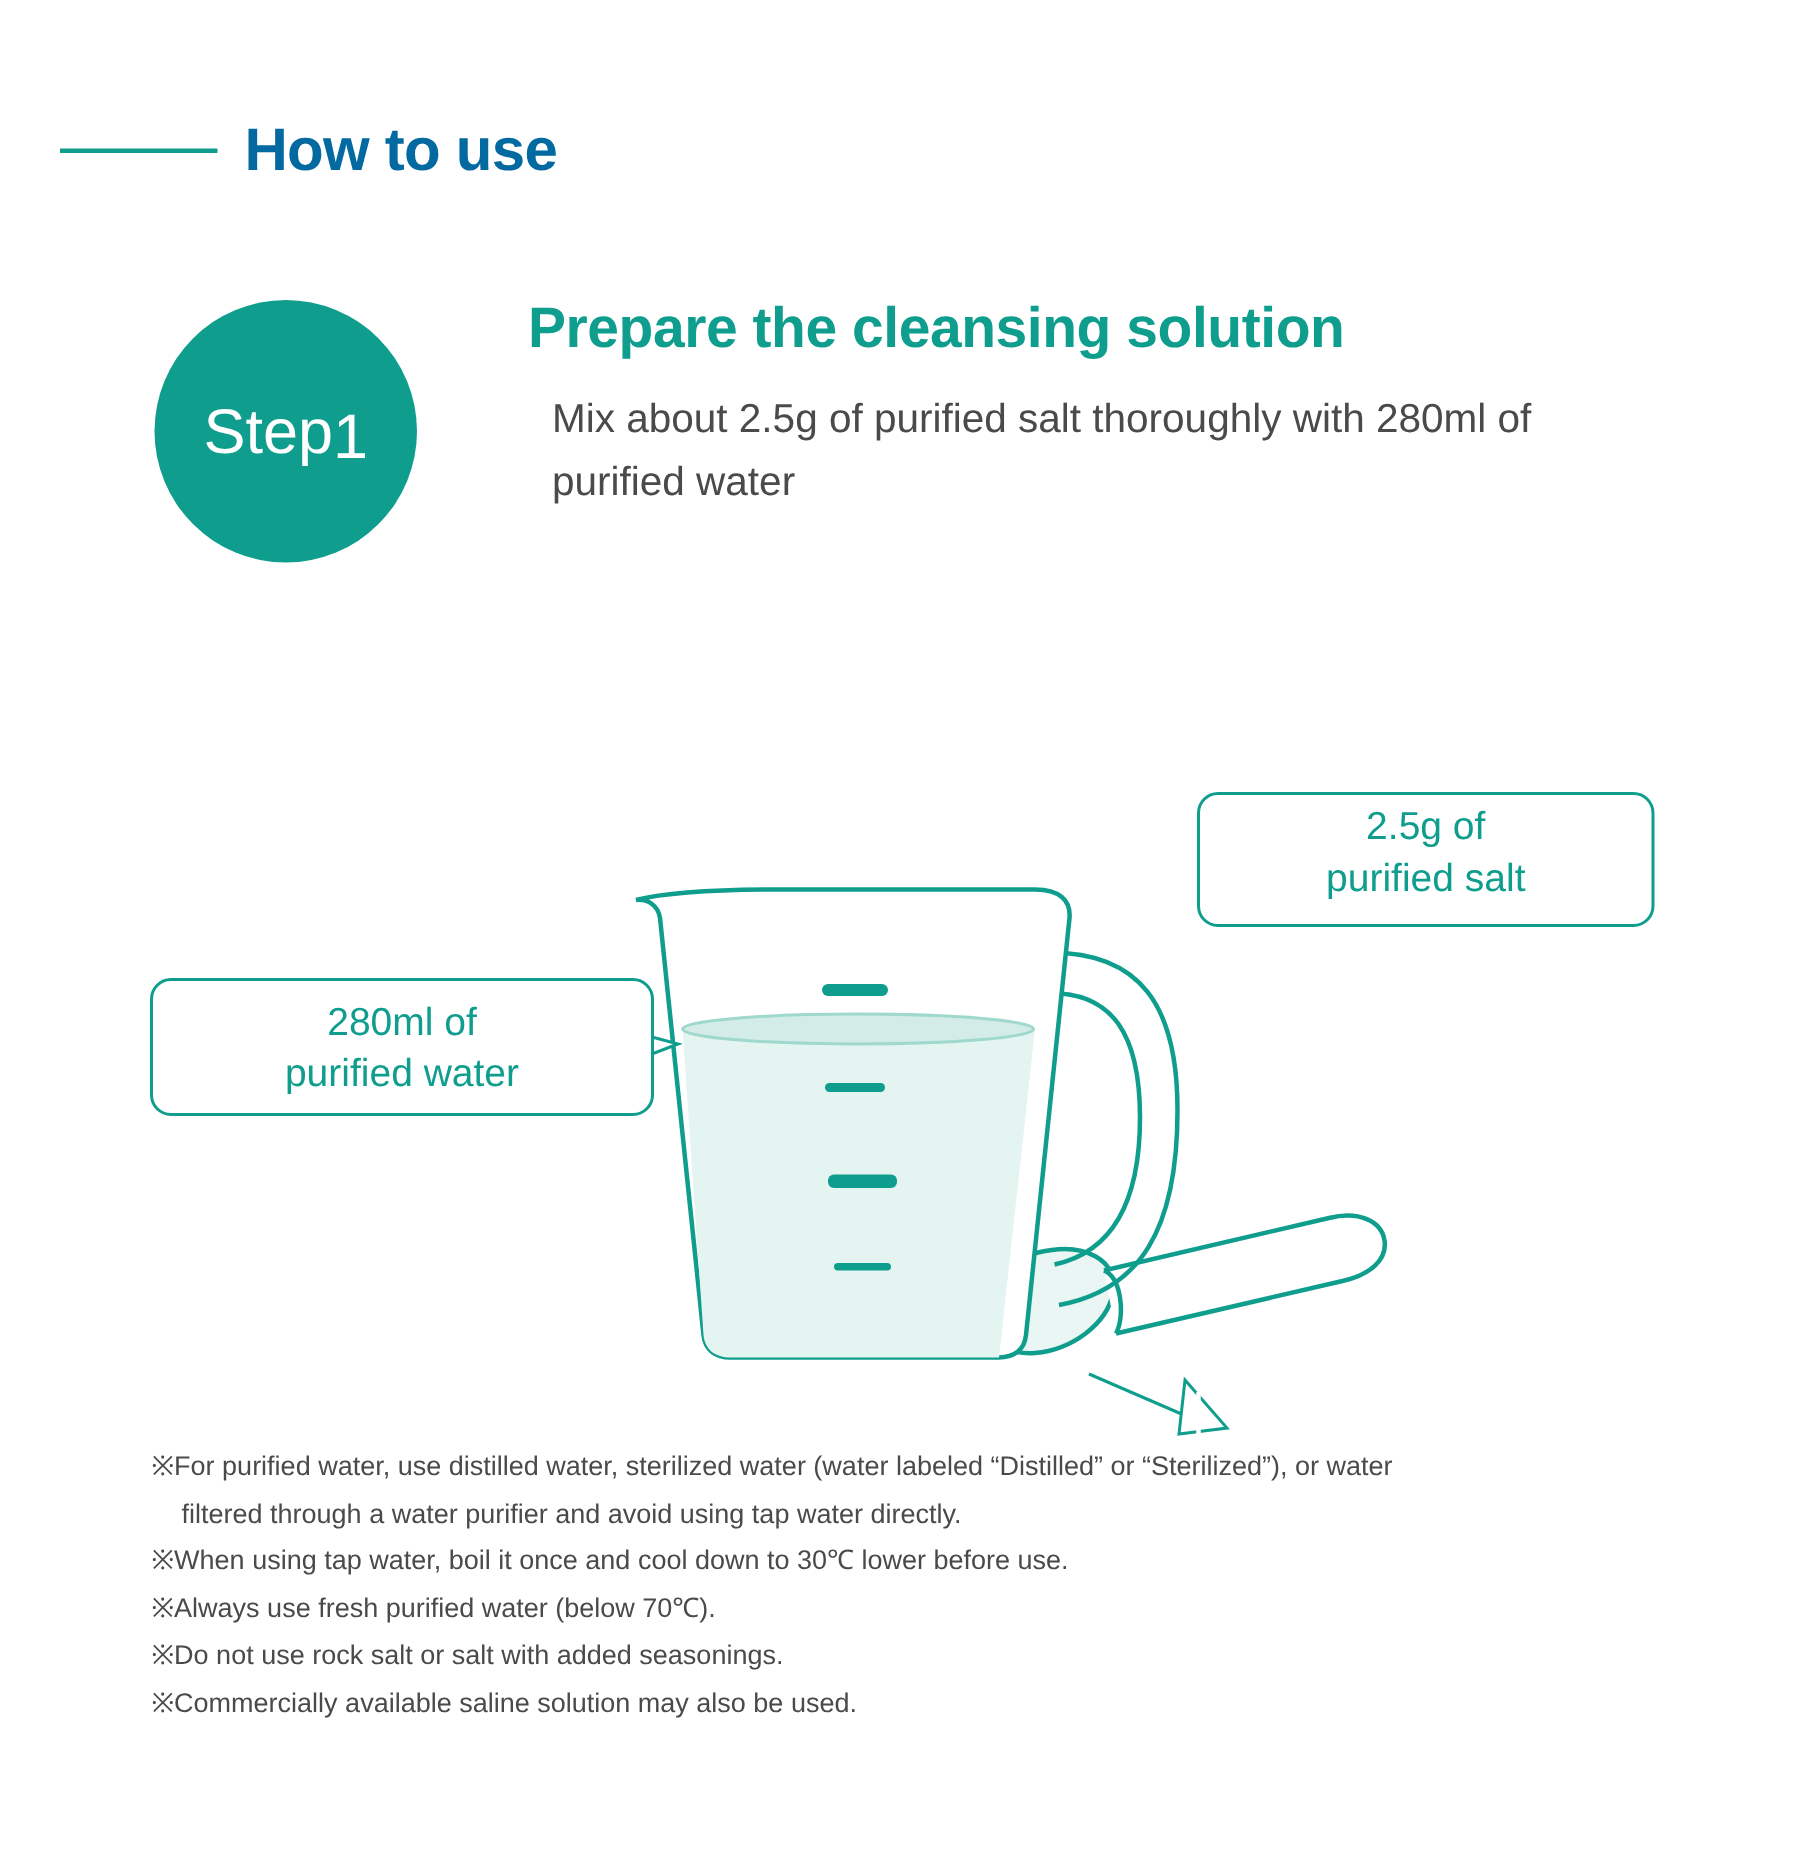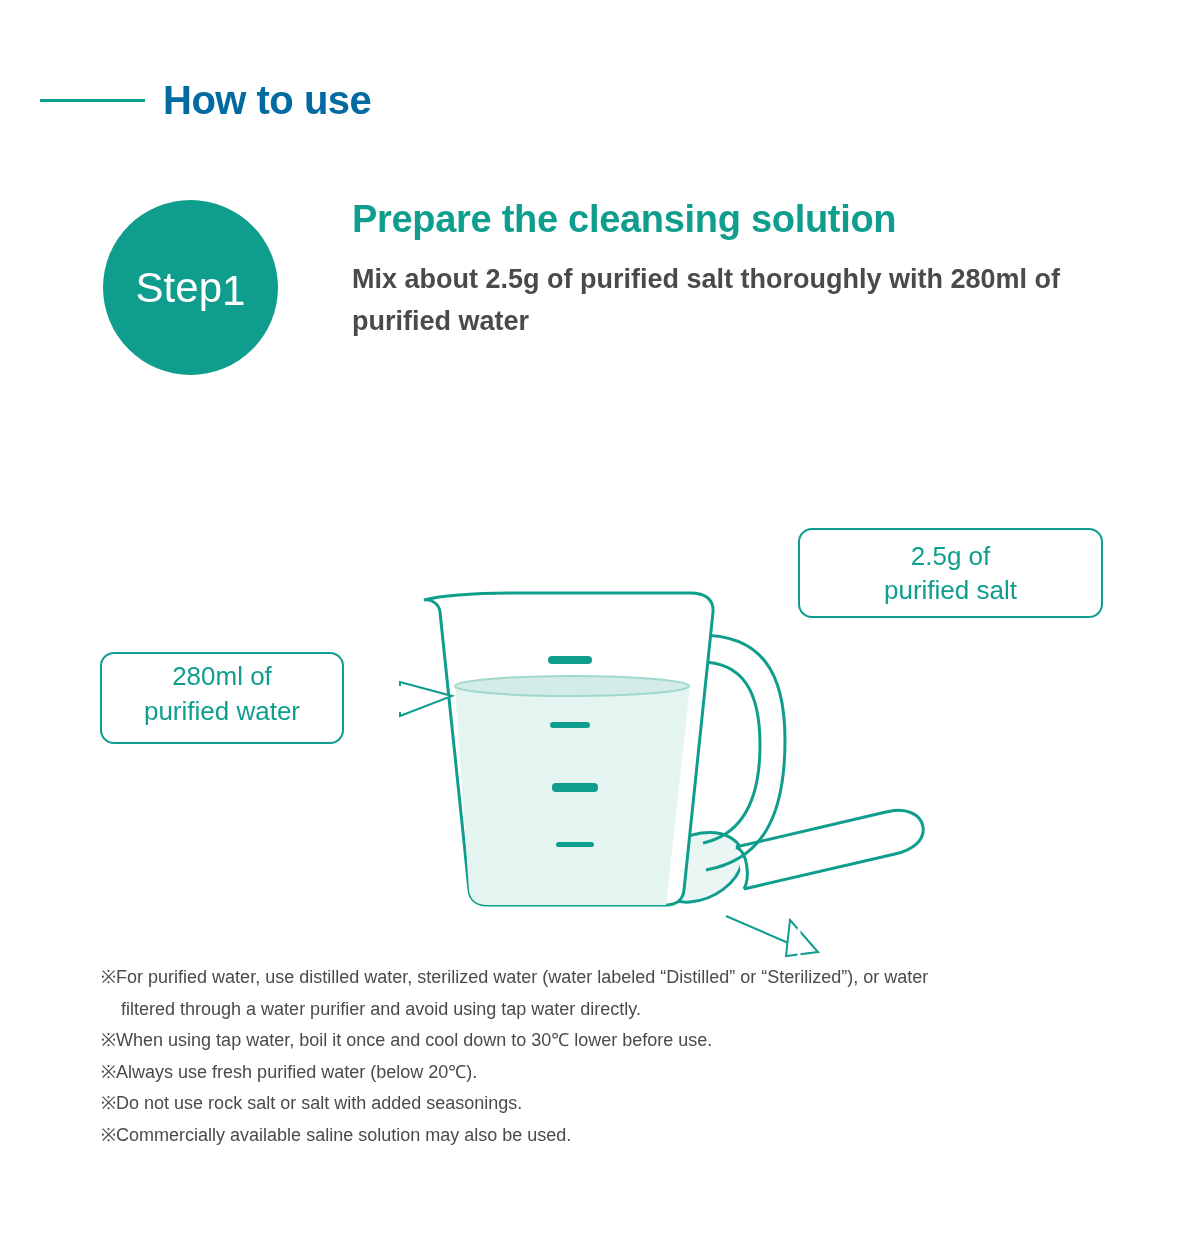--- a/index.html
+++ b/index.html
@@ -77,22 +77,22 @@
     font-size: 38px;
     font-weight: bold;
     color: #0f9e8e;
     margin: 0 0 18px 0;
     letter-spacing: -0.3px;
   }
   .step-desc {
     font-size: 27px;
     color: #4a4a4a;
     line-height: 1.55;
-    margin: 0;
-    font-weight: 700;
+    margin: 16px;
+    font-weight: 400;
   }
 
   
   .illustration {
     position: absolute;
     left: 0;
     top: 400px;
     width: 1200px;
     height: 560px;
   }
@@ -109,30 +109,30 @@
     padding: 14px 20px;
     box-sizing: border-box;
     font-weight: 300;
   }
   .callout-salt {
     left: 798px;
     top: 128px;
     width: 305px;
     height: 90px;
     display: flex;
-    align-items: center;
+    align-items: flex-end;
     justify-content: center;
   }
   .callout-water {
     left: 100px;
     top: 252px;
-    width: 244px;
+    width: 336px;
     height: 92px;
     display: flex;
-    align-items: flex-end;
+    align-items: center;
     justify-content: center;
   }
 
   
   .notes {
     position: absolute;
     left: 101px;
     top: 962px;
     width: 1020px;
     font-size: 18px;
@@ -205,16 +205,16 @@
   <div class="callout callout-water">
     <span style="white-space:pre-line;">280ml of
 purified water</span>
   </div>
 </div>
 
 <div class="notes">
   <div class="note">※For purified water, use distilled water, sterilized water (water labeled “Distilled” or “Sterilized”), or water
     filtered through a water purifier and avoid using tap water directly.</div>
   <div class="note">※When using tap water, boil it once and cool down to 30℃ lower before use.</div>
-  <div class="note">※Always use fresh purified water (below 20℃).</div>
+  <div class="note">※Always use fresh purified water (below 70℃).</div>
   <div class="note">※Do not use rock salt or salt with added seasonings.</div>
   <div class="note">※Commercially available saline solution may also be used.</div>
 </div>
 
 </body></html>

